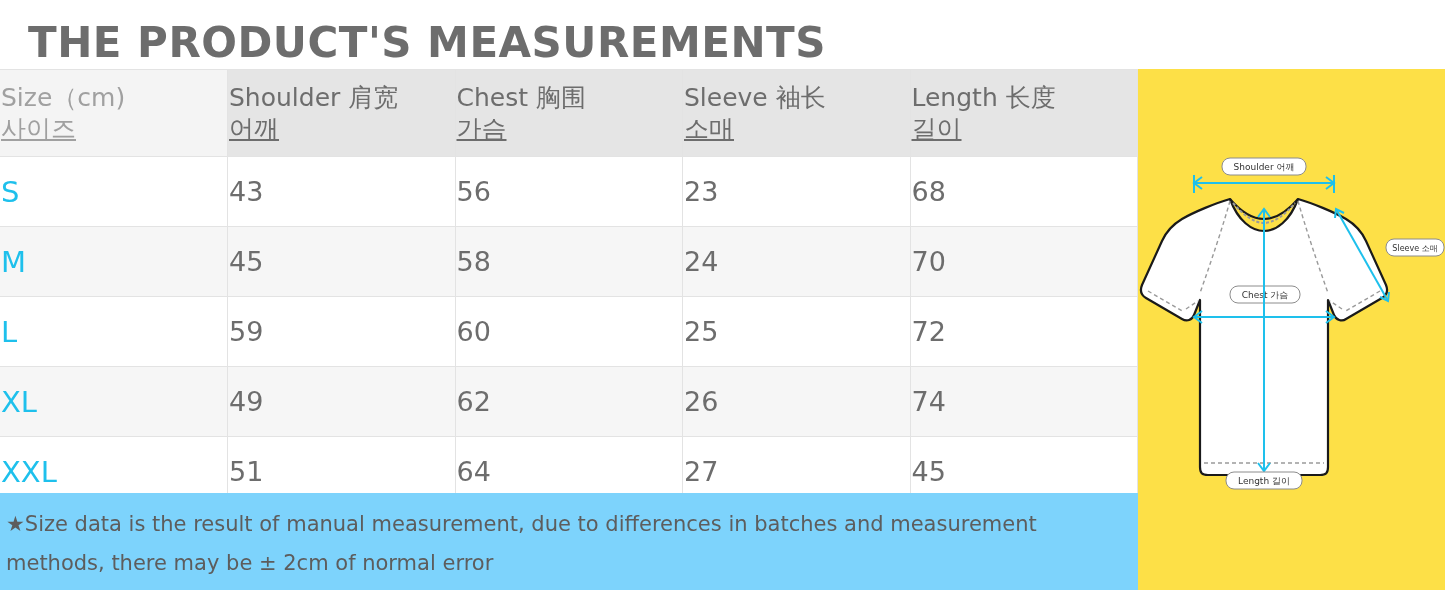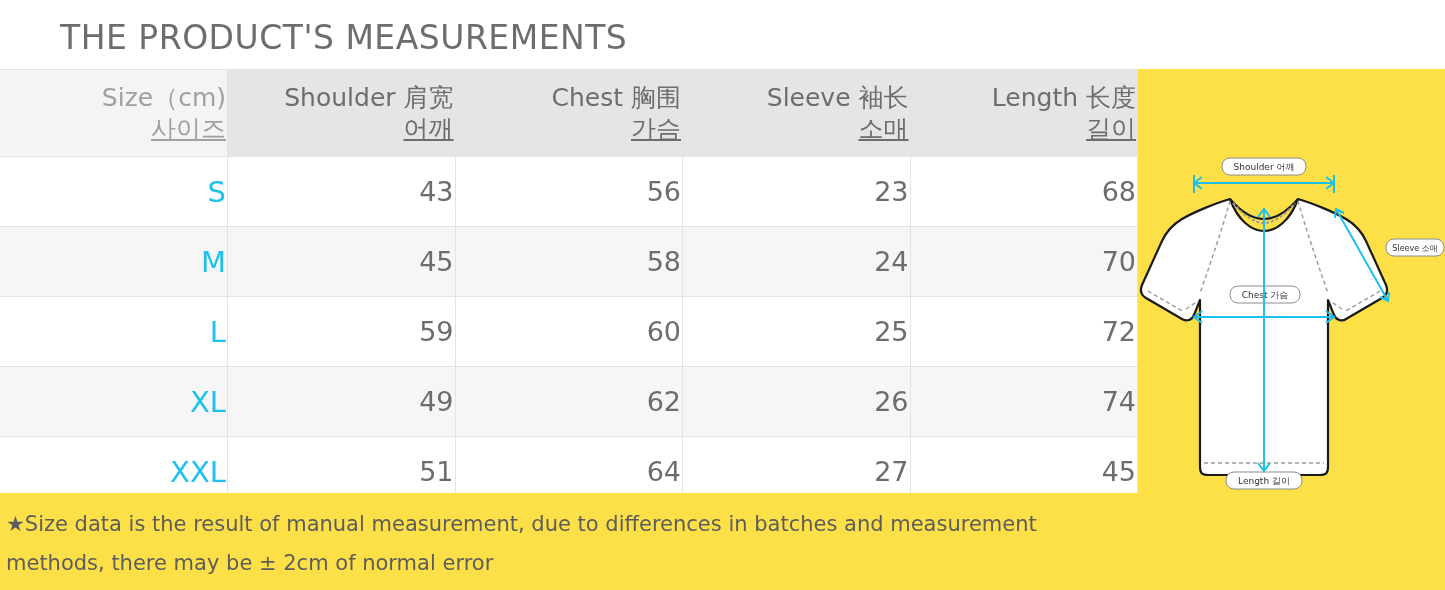--- a/index.html
+++ b/index.html
@@ -16,43 +16,42 @@
   }
   .page {
     position: relative;
     width: 1445px;
     height: 590px;
   }
   .title {
     position: absolute;
     left: 28px;
     top: 18px;
-    font-size: 33px;
-    font-weight: 400;
+    font-size: 42px;
+    font-weight: 700;
     letter-spacing: 0.5px;
     color: #6d6d6d;
     white-space: nowrap;
-    margin-left: 32px;
   }
   .table-wrap {
     position: absolute;
     left: 0;
     top: 69px;
     width: 1138px;
   }
   table.size-table {
     border-collapse: collapse;
     width: 1138px;
     table-layout: fixed;
   }
   table.size-table th,
   table.size-table td {
     border: 1px solid #e3e3e3;
     border-left: none;
-    text-align: right;
+    text-align: left;
     vertical-align: middle;
     font-weight: 400;
     color: #6d6d6d;
   }
   table.size-table th:first-child,
   table.size-table td:first-child {
     border-left: none;
   }
   thead th {
     background: #e5e5e5;
@@ -83,21 +82,21 @@
   }
   tbody tr td:first-child {
     border-right: 1px solid #e3e3e3;
   }
   .note {
     position: absolute;
     left: 0;
     top: 493px;
     width: 1138px;
     height: 97px;
-    background: #fde047;
+    background: #7dd3fc;
     box-sizing: border-box;
     padding: 12px 14px 0 6px;
     font-size: 21px;
     line-height: 1.85;
     color: #5d5d5d;
   }
   .diagram {
     position: absolute;
     left: 1138px;
     top: 69px;

